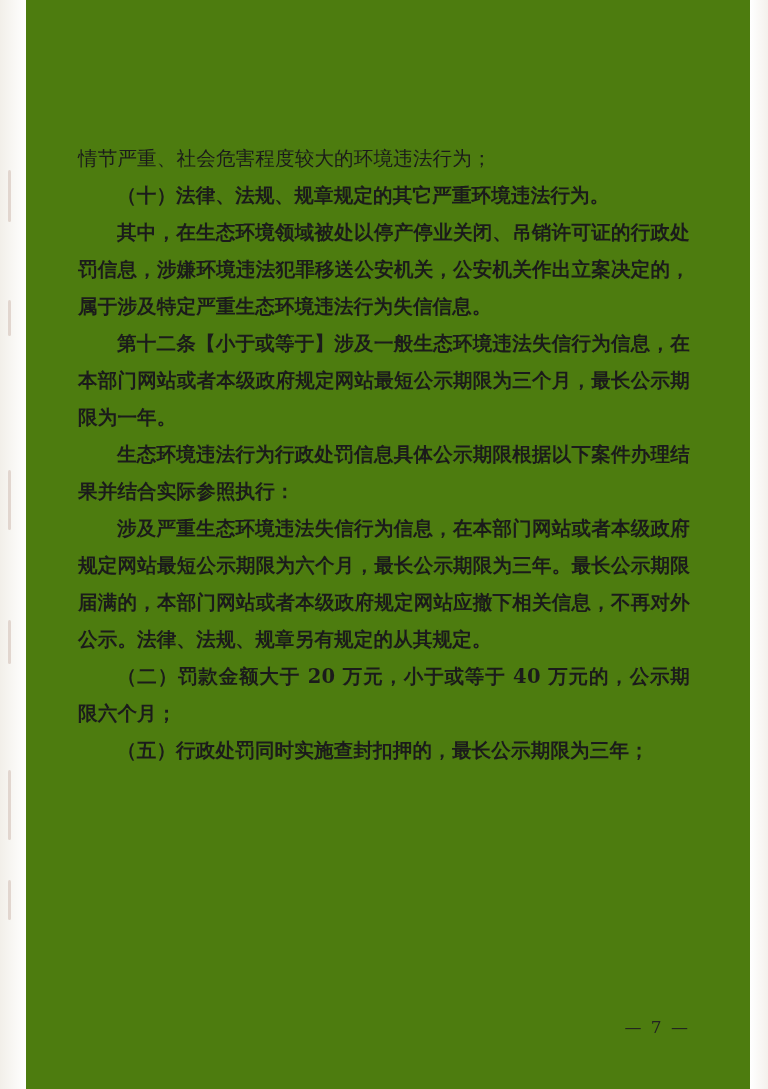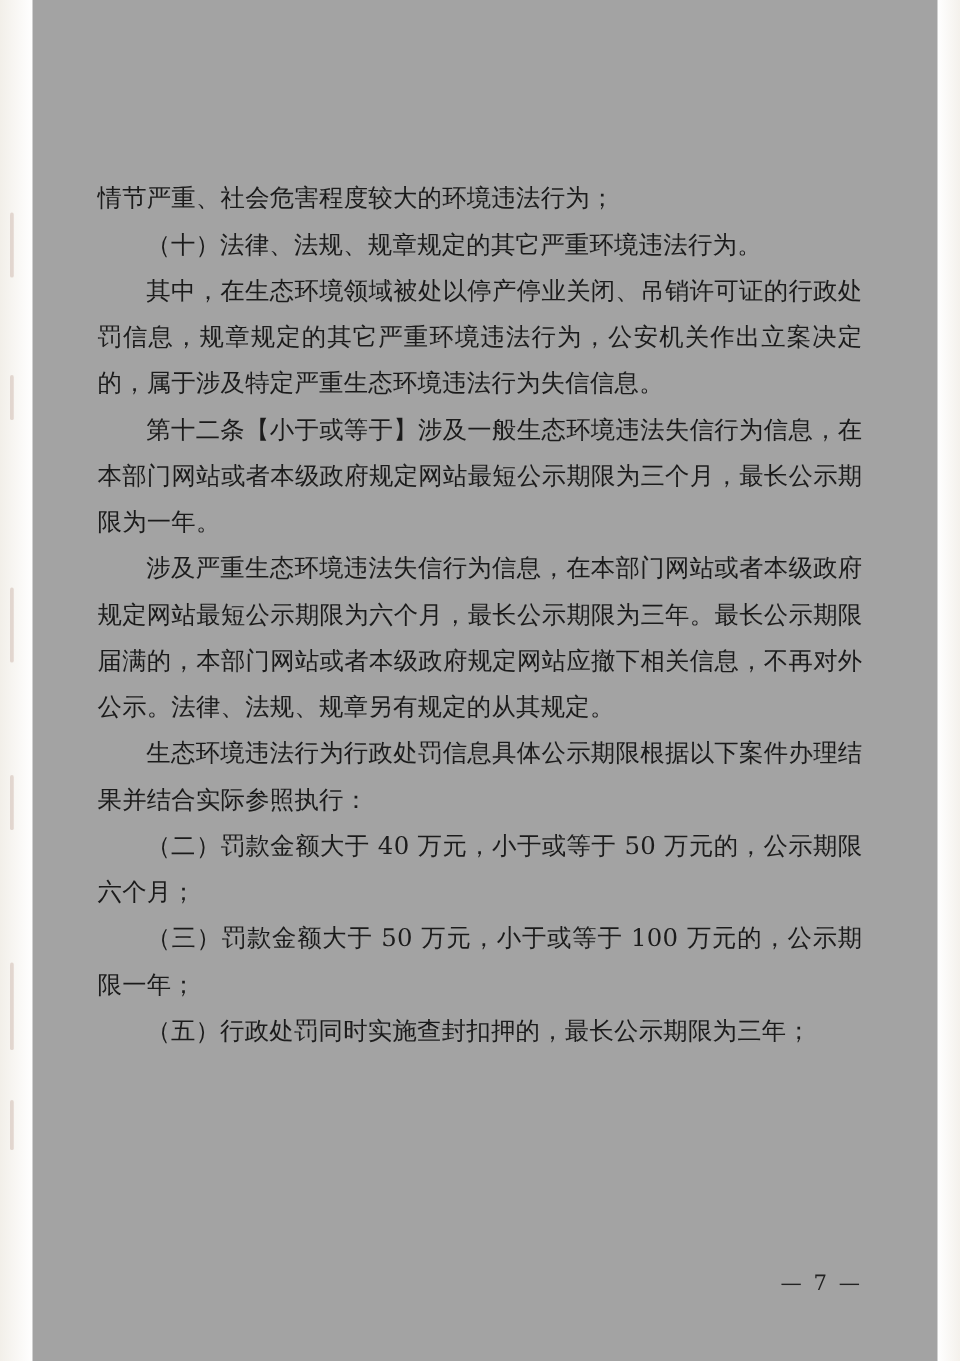--- a/index.html
+++ b/index.html
@@ -10,21 +10,21 @@
     width: 768px;
     height: 1089px;
     background: #ffffff;
     font-family: "DejaVu Serif", serif;
     overflow: hidden;
   }
   .page {
     position: relative;
     width: 768px;
     height: 1089px;
-    background: #a3a3a3;
+    background: #4d7c0f;
     box-sizing: border-box;
   }
   
   .page::before {
     content: "";
     position: absolute;
     left: 0; top: 0; bottom: 0;
     width: 26px;
     background: linear-gradient(to right, #f2efe9, #ffffff);
     pointer-events: none;
@@ -48,20 +48,21 @@
     font-size: 19.5px;
     line-height: 37px;
     color: #1b1b1b;
     text-align: justify;
     text-justify: inter-ideograph;
     letter-spacing: 0.2px;
     font-family: "DejaVu Serif", serif;
   }
   p.indent {
     text-indent: 39px;
+    font-weight: bold;
   }
   .para-block {
     margin-bottom: 0px;
   }
   .page-number {
     position: absolute;
     right: 78px;
     bottom: 52px;
     font-size: 17px;
     color: #222;
@@ -94,23 +95,22 @@
     <div class="mark" style="top:300px;height:36px;"></div>
     <div class="mark" style="top:470px;height:60px;"></div>
     <div class="mark" style="top:620px;height:44px;"></div>
     <div class="mark" style="top:770px;height:70px;"></div>
     <div class="mark" style="top:880px;height:40px;"></div>
   </div>
 
   <div class="content">
     <p class="para-block">情节严重、社会危害程度较大的环境违法行为；</p>
     <p class="para-block indent">（十）法律、法规、规章规定的其它严重环境违法行为。</p>
-    <p class="para-block indent">其中，在生态环境领域被处以停产停业关闭、吊销许可证的行政处罚信息，规章规定的其它严重环境违法行为，公安机关作出立案决定的，属于涉及特定严重生态环境违法行为失信信息。</p>
+    <p class="para-block indent">其中，在生态环境领域被处以停产停业关闭、吊销许可证的行政处罚信息，涉嫌环境违法犯罪移送公安机关，公安机关作出立案决定的，属于涉及特定严重生态环境违法行为失信信息。</p>
     <p class="para-block indent">第十二条【小于或等于】涉及一般生态环境违法失信行为信息，在本部门网站或者本级政府规定网站最短公示期限为三个月，最长公示期限为一年。</p>
+    <p class="para-block indent">生态环境违法行为行政处罚信息具体公示期限根据以下案件办理结果并结合实际参照执行：</p>
     <p class="para-block indent">涉及严重生态环境违法失信行为信息，在本部门网站或者本级政府规定网站最短公示期限为六个月，最长公示期限为三年。最长公示期限届满的，本部门网站或者本级政府规定网站应撤下相关信息，不再对外公示。法律、法规、规章另有规定的从其规定。</p>
-    <p class="para-block indent">生态环境违法行为行政处罚信息具体公示期限根据以下案件办理结果并结合实际参照执行：</p>
-    <p class="para-block indent">（二）罚款金额大于 40 万元，小于或等于 50 万元的，公示期限六个月；</p>
-    <p class="para-block indent">（三）罚款金额大于 50 万元，小于或等于 100 万元的，公示期限一年；</p>
+    <p class="para-block indent">（二）罚款金额大于 20 万元，小于或等于 40 万元的，公示期限六个月；</p>
     <p class="para-block indent">（五）行政处罚同时实施查封扣押的，最长公示期限为三年；</p>
   </div>
 
   <div class="page-number">— 7 —</div>
 </div>
 
 </body></html>

